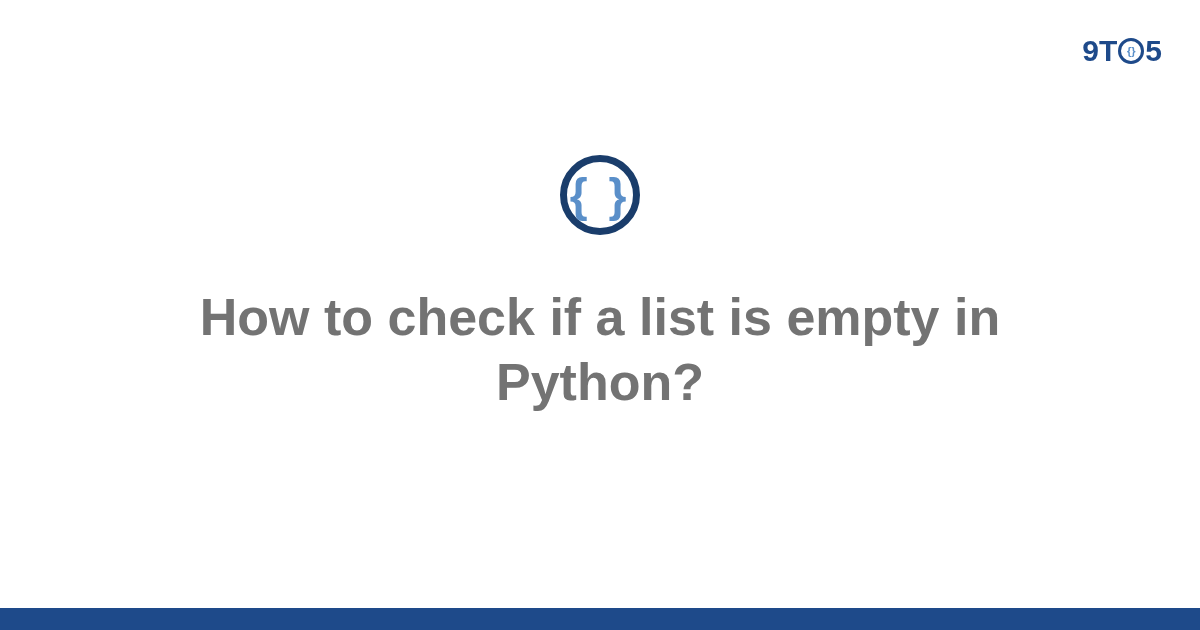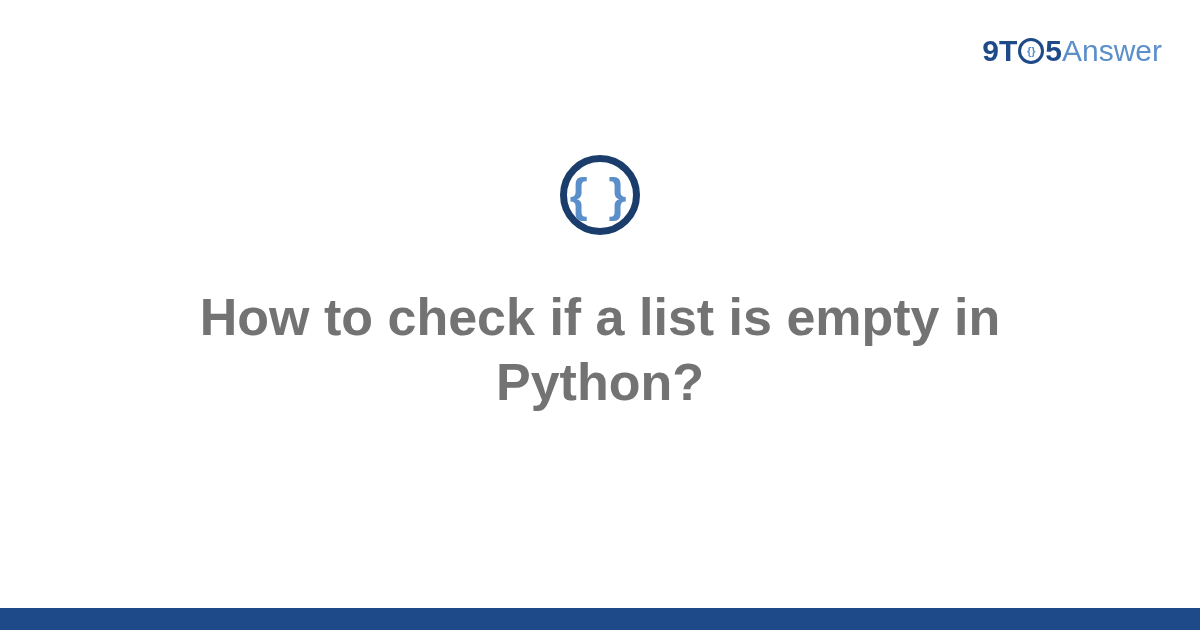--- a/index.html
+++ b/index.html
@@ -106,21 +106,20 @@
   </style>
 </head>
 <body>
 
 <div class="site-logo">
   <span class="logo-9t">9T</span>
   <span class="logo-clock">
     <span class="logo-clock-inner">{}</span>
   </span>
   <span class="logo-5">5</span>
-  <span class="logo-answer">Answer</span>
 </div>
 
 <div class="main-content">
   <div class="category-icon">
     <span class="category-icon-braces">{ }</span>
   </div>
   <h1 class="question-title">How to check if a list is empty in Python?</h1>
 </div>
 
 <div class="bottom-bar"></div>

